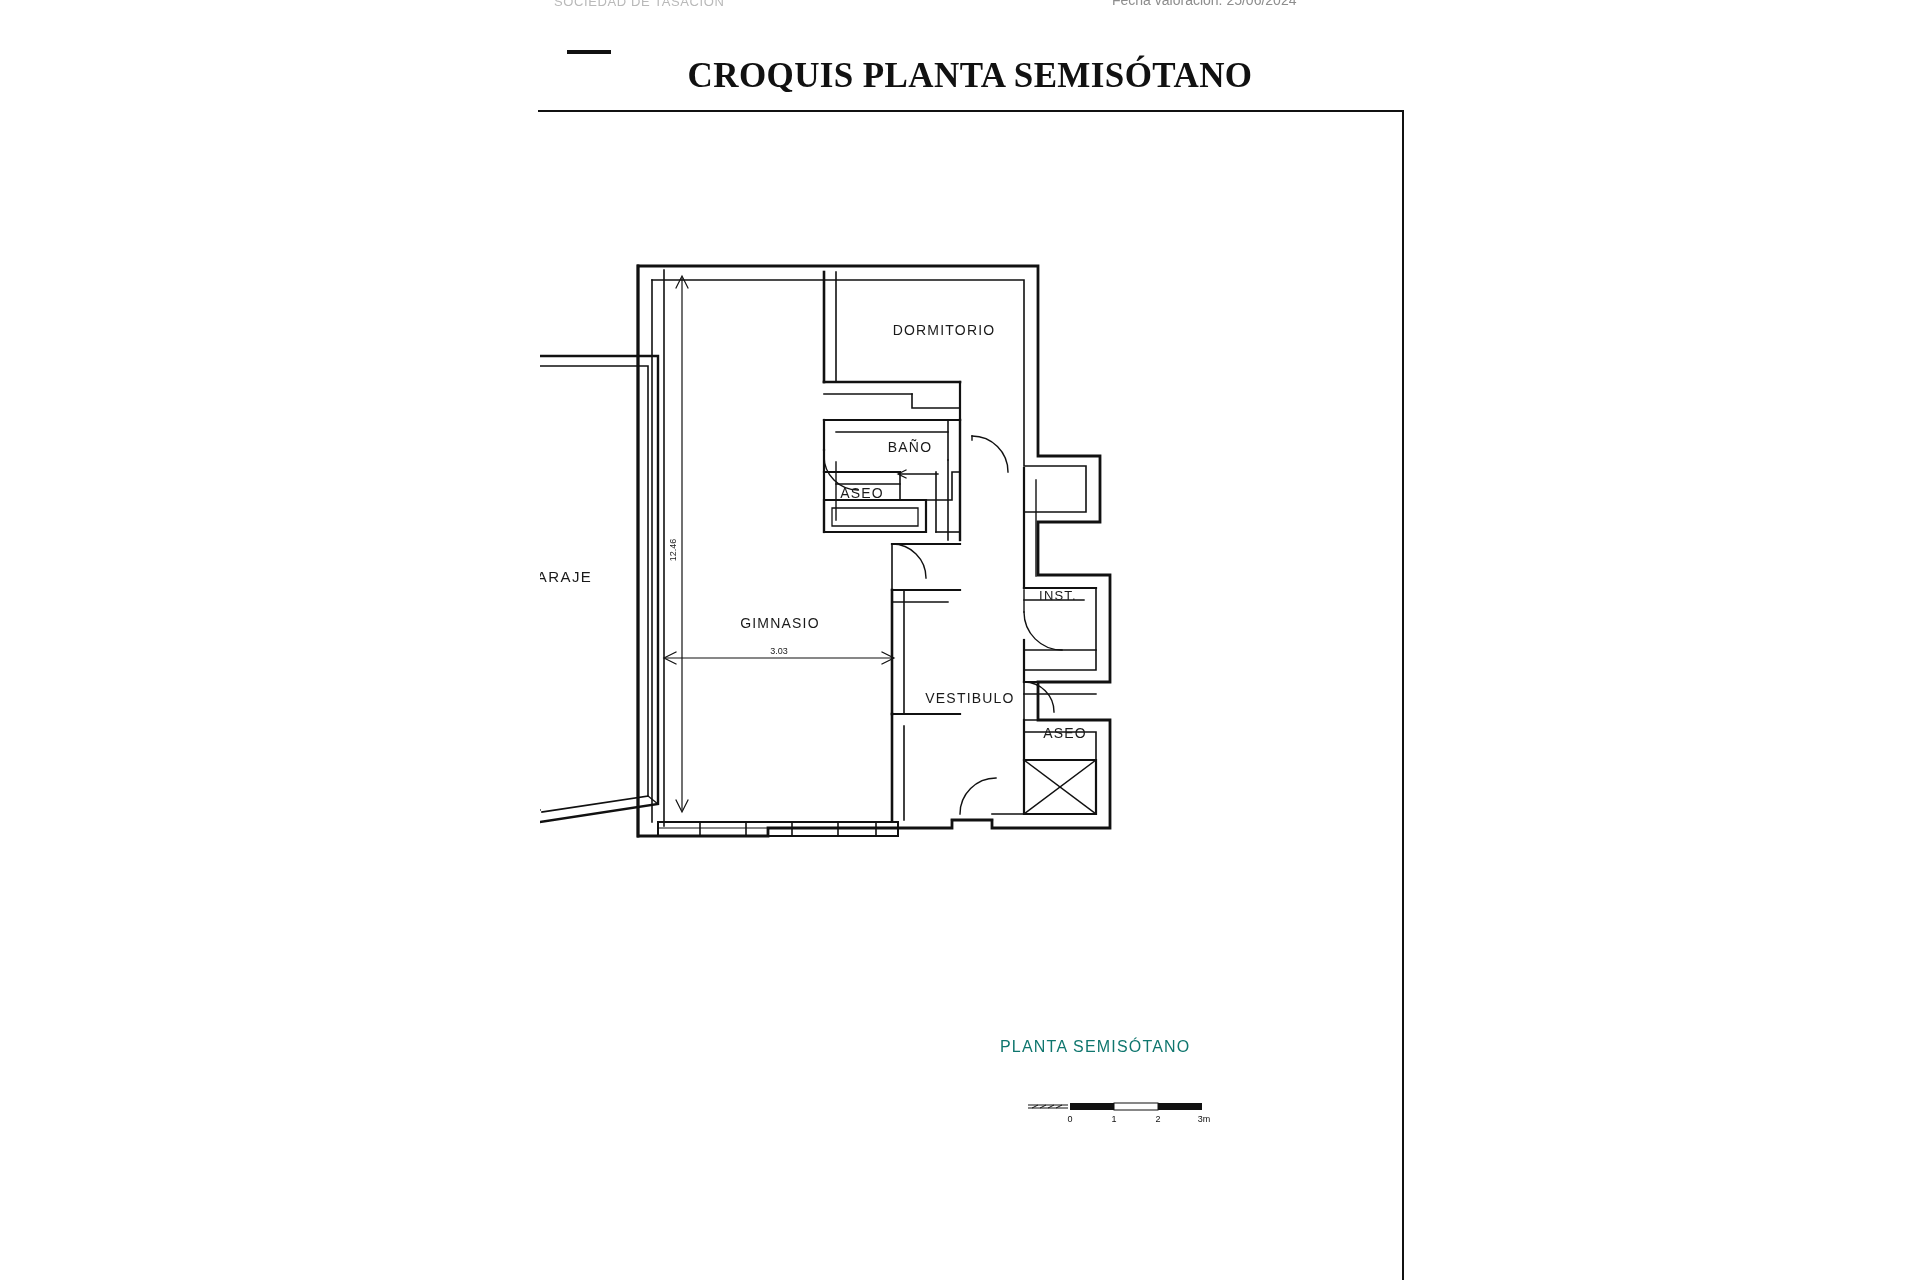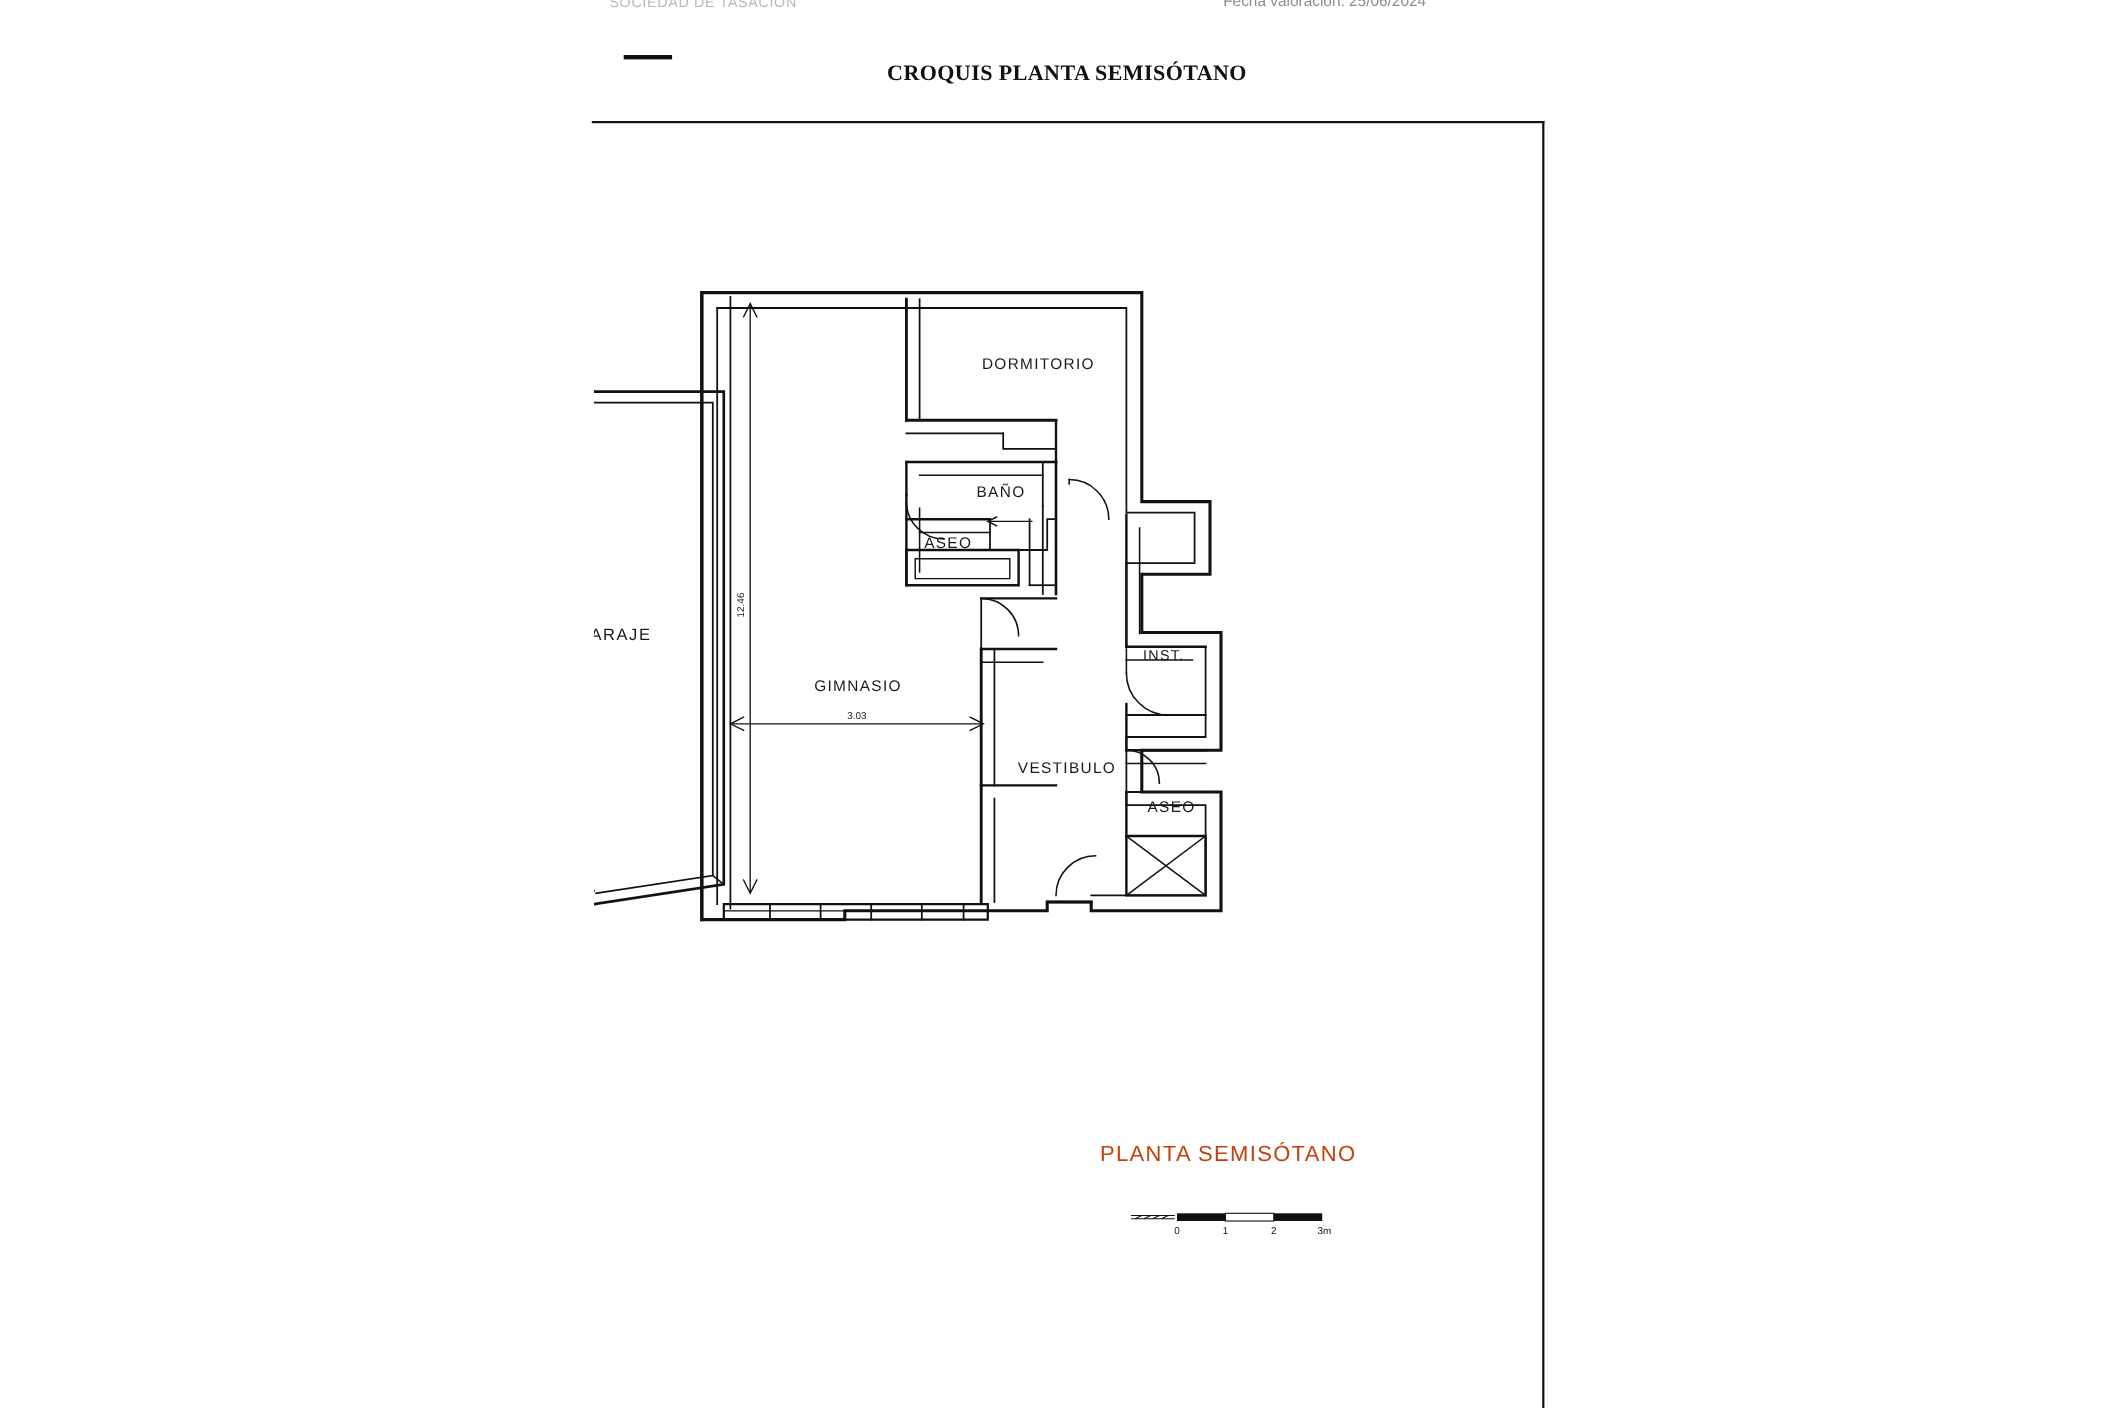--- a/index.html
+++ b/index.html
@@ -52,21 +52,21 @@
     height: 4px;
     background: #111;
   }
   .doc-title {
     position: absolute;
     left: 540px;
     top: 56px;
     width: 860px;
     text-align: center;
     font-family: "Liberation Serif", serif;
-    font-size: 20px;
+    font-size: 35px;
     font-weight: 700;
     letter-spacing: 0.4px;
     color: #111;
   }
   .rule-top {
     position: absolute;
     left: 538px;
     top: 110px;
     width: 866px;
     height: 2px;
@@ -91,23 +91,23 @@
   }
   .plan svg { display: block; }
 
   
   .plan-caption {
     position: absolute;
     left: 1000px;
     top: 1038px;
     width: 360px;
     text-align: left;
-    font-size: 20px;
+    font-size: 16px;
     letter-spacing: 1.2px;
-    color: #c2410c;
+    color: #0f766e;
     white-space: nowrap;
   }
   .scalebar {
     position: absolute;
     left: 1028px;
     top: 1100px;
     width: 250px;
     height: 26px;
   }
   .scalebar svg { display: block; }

